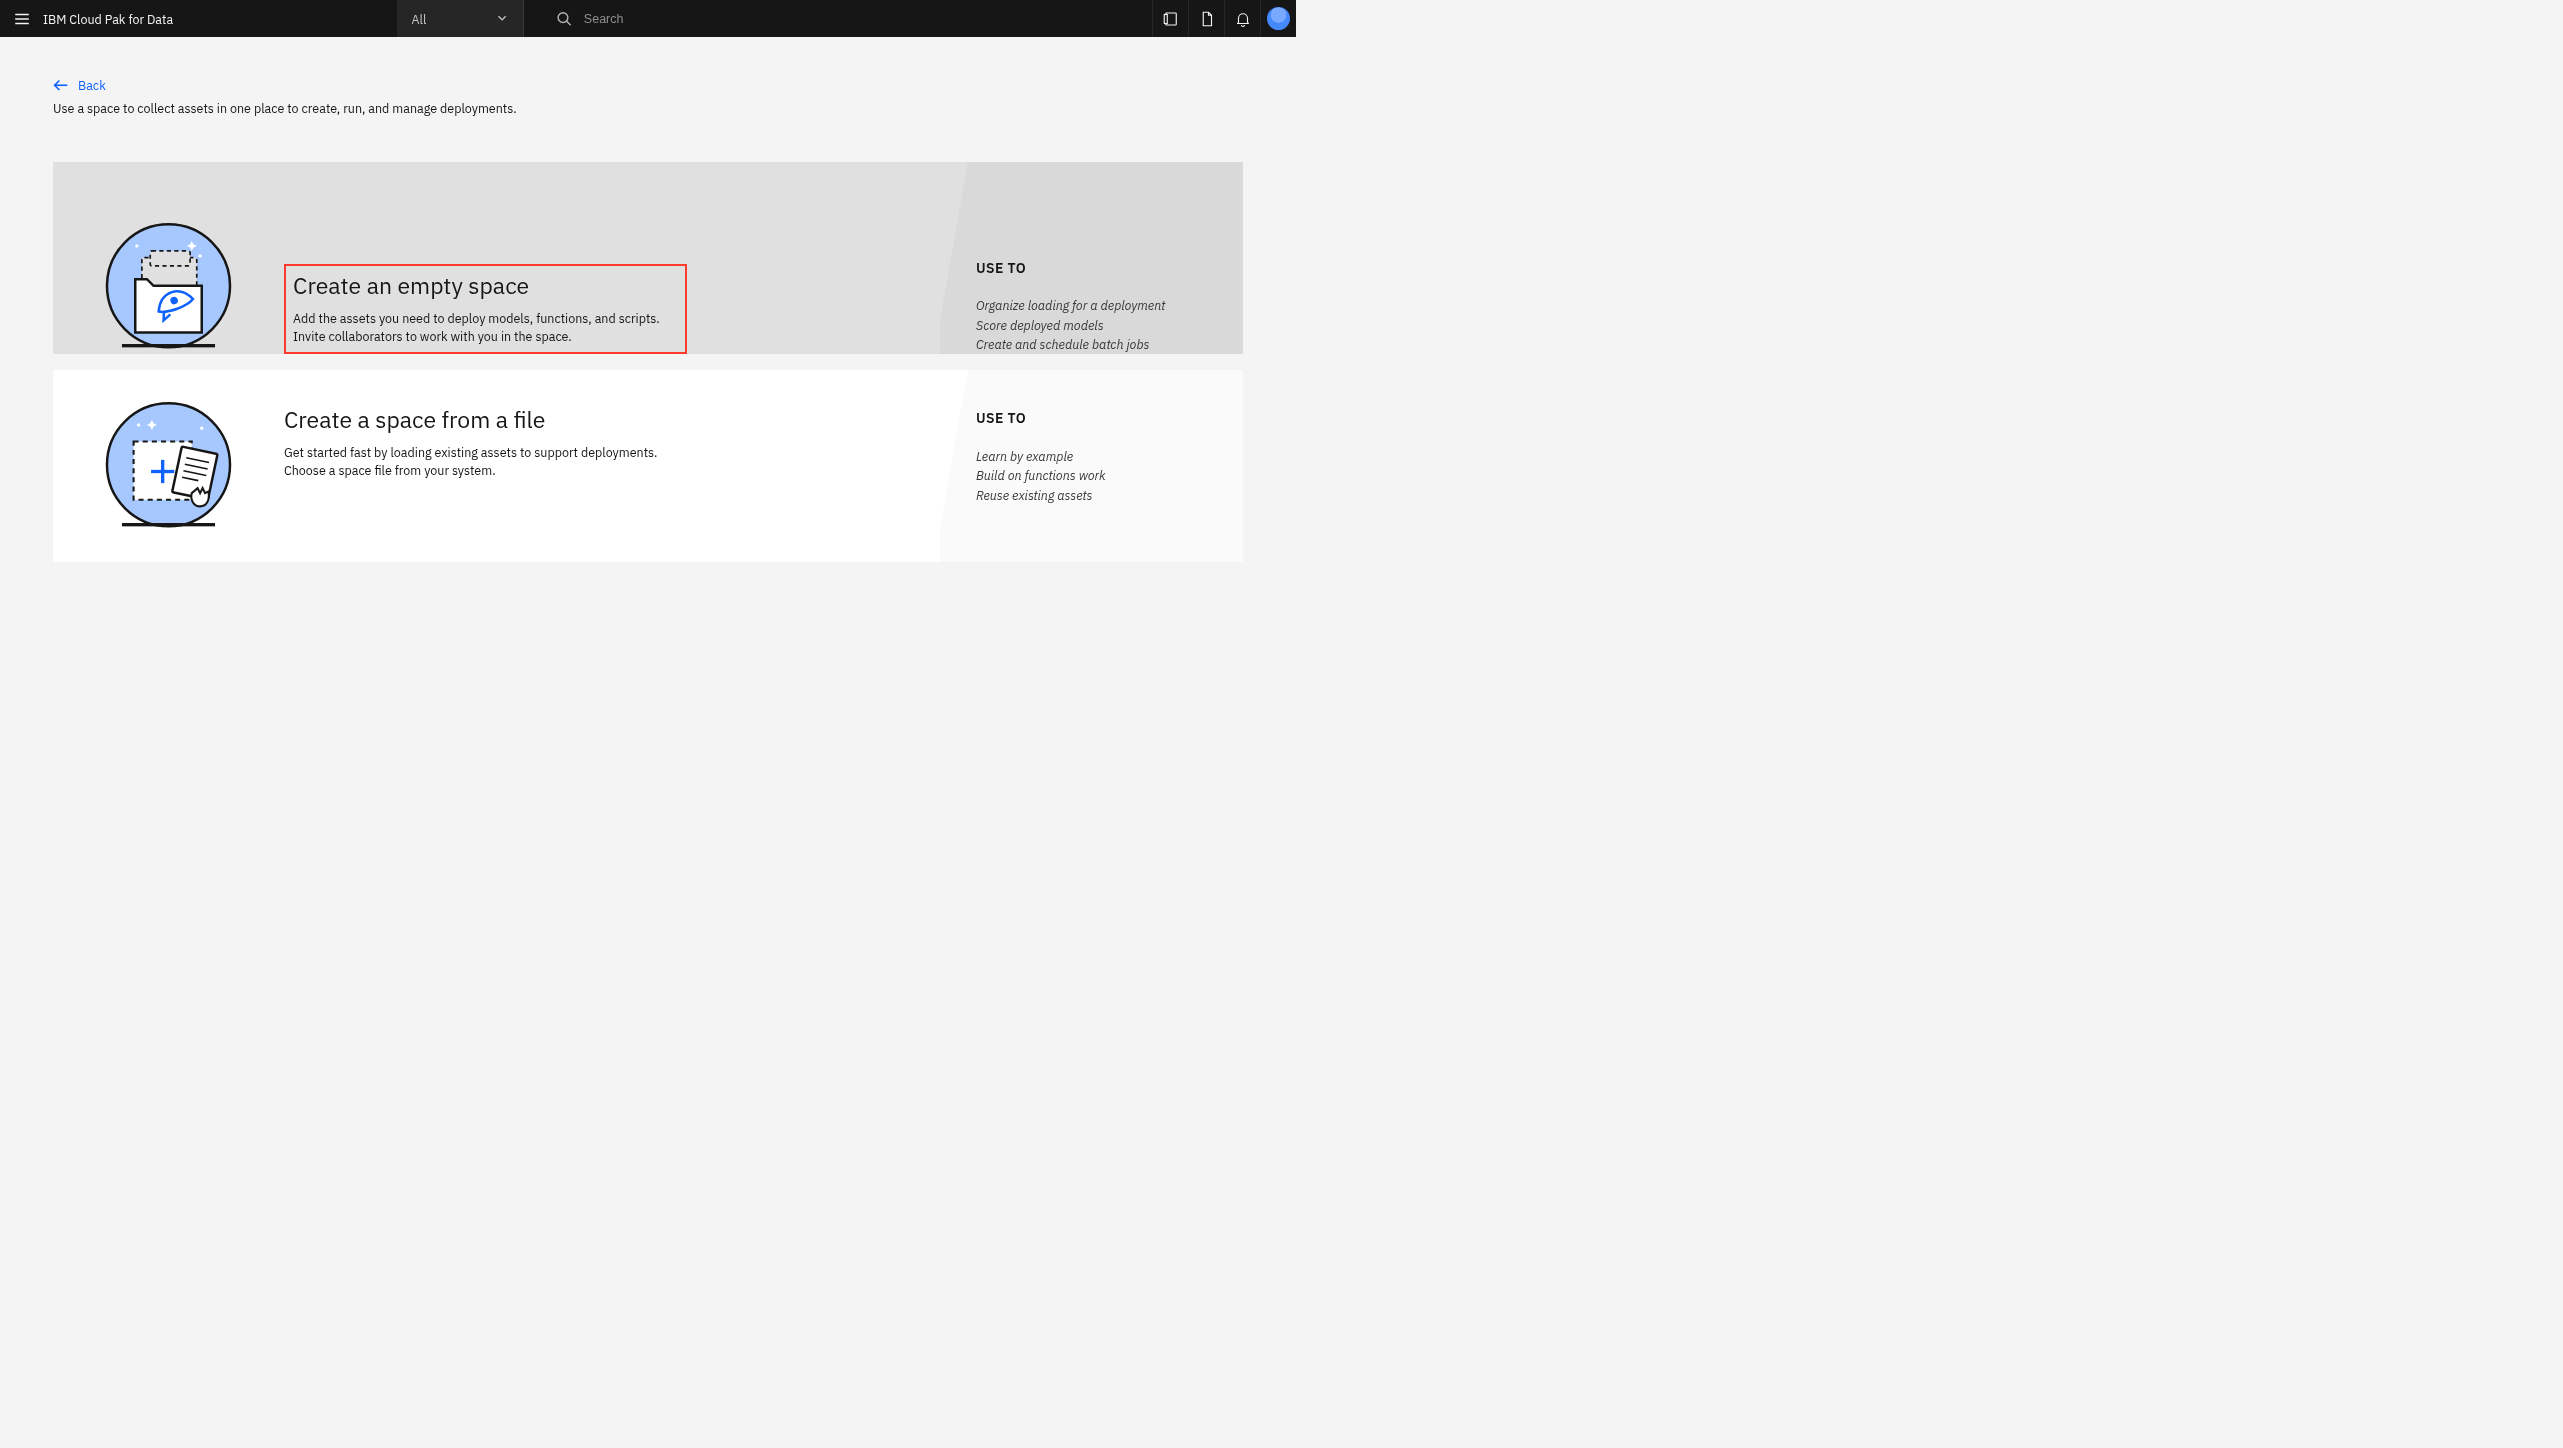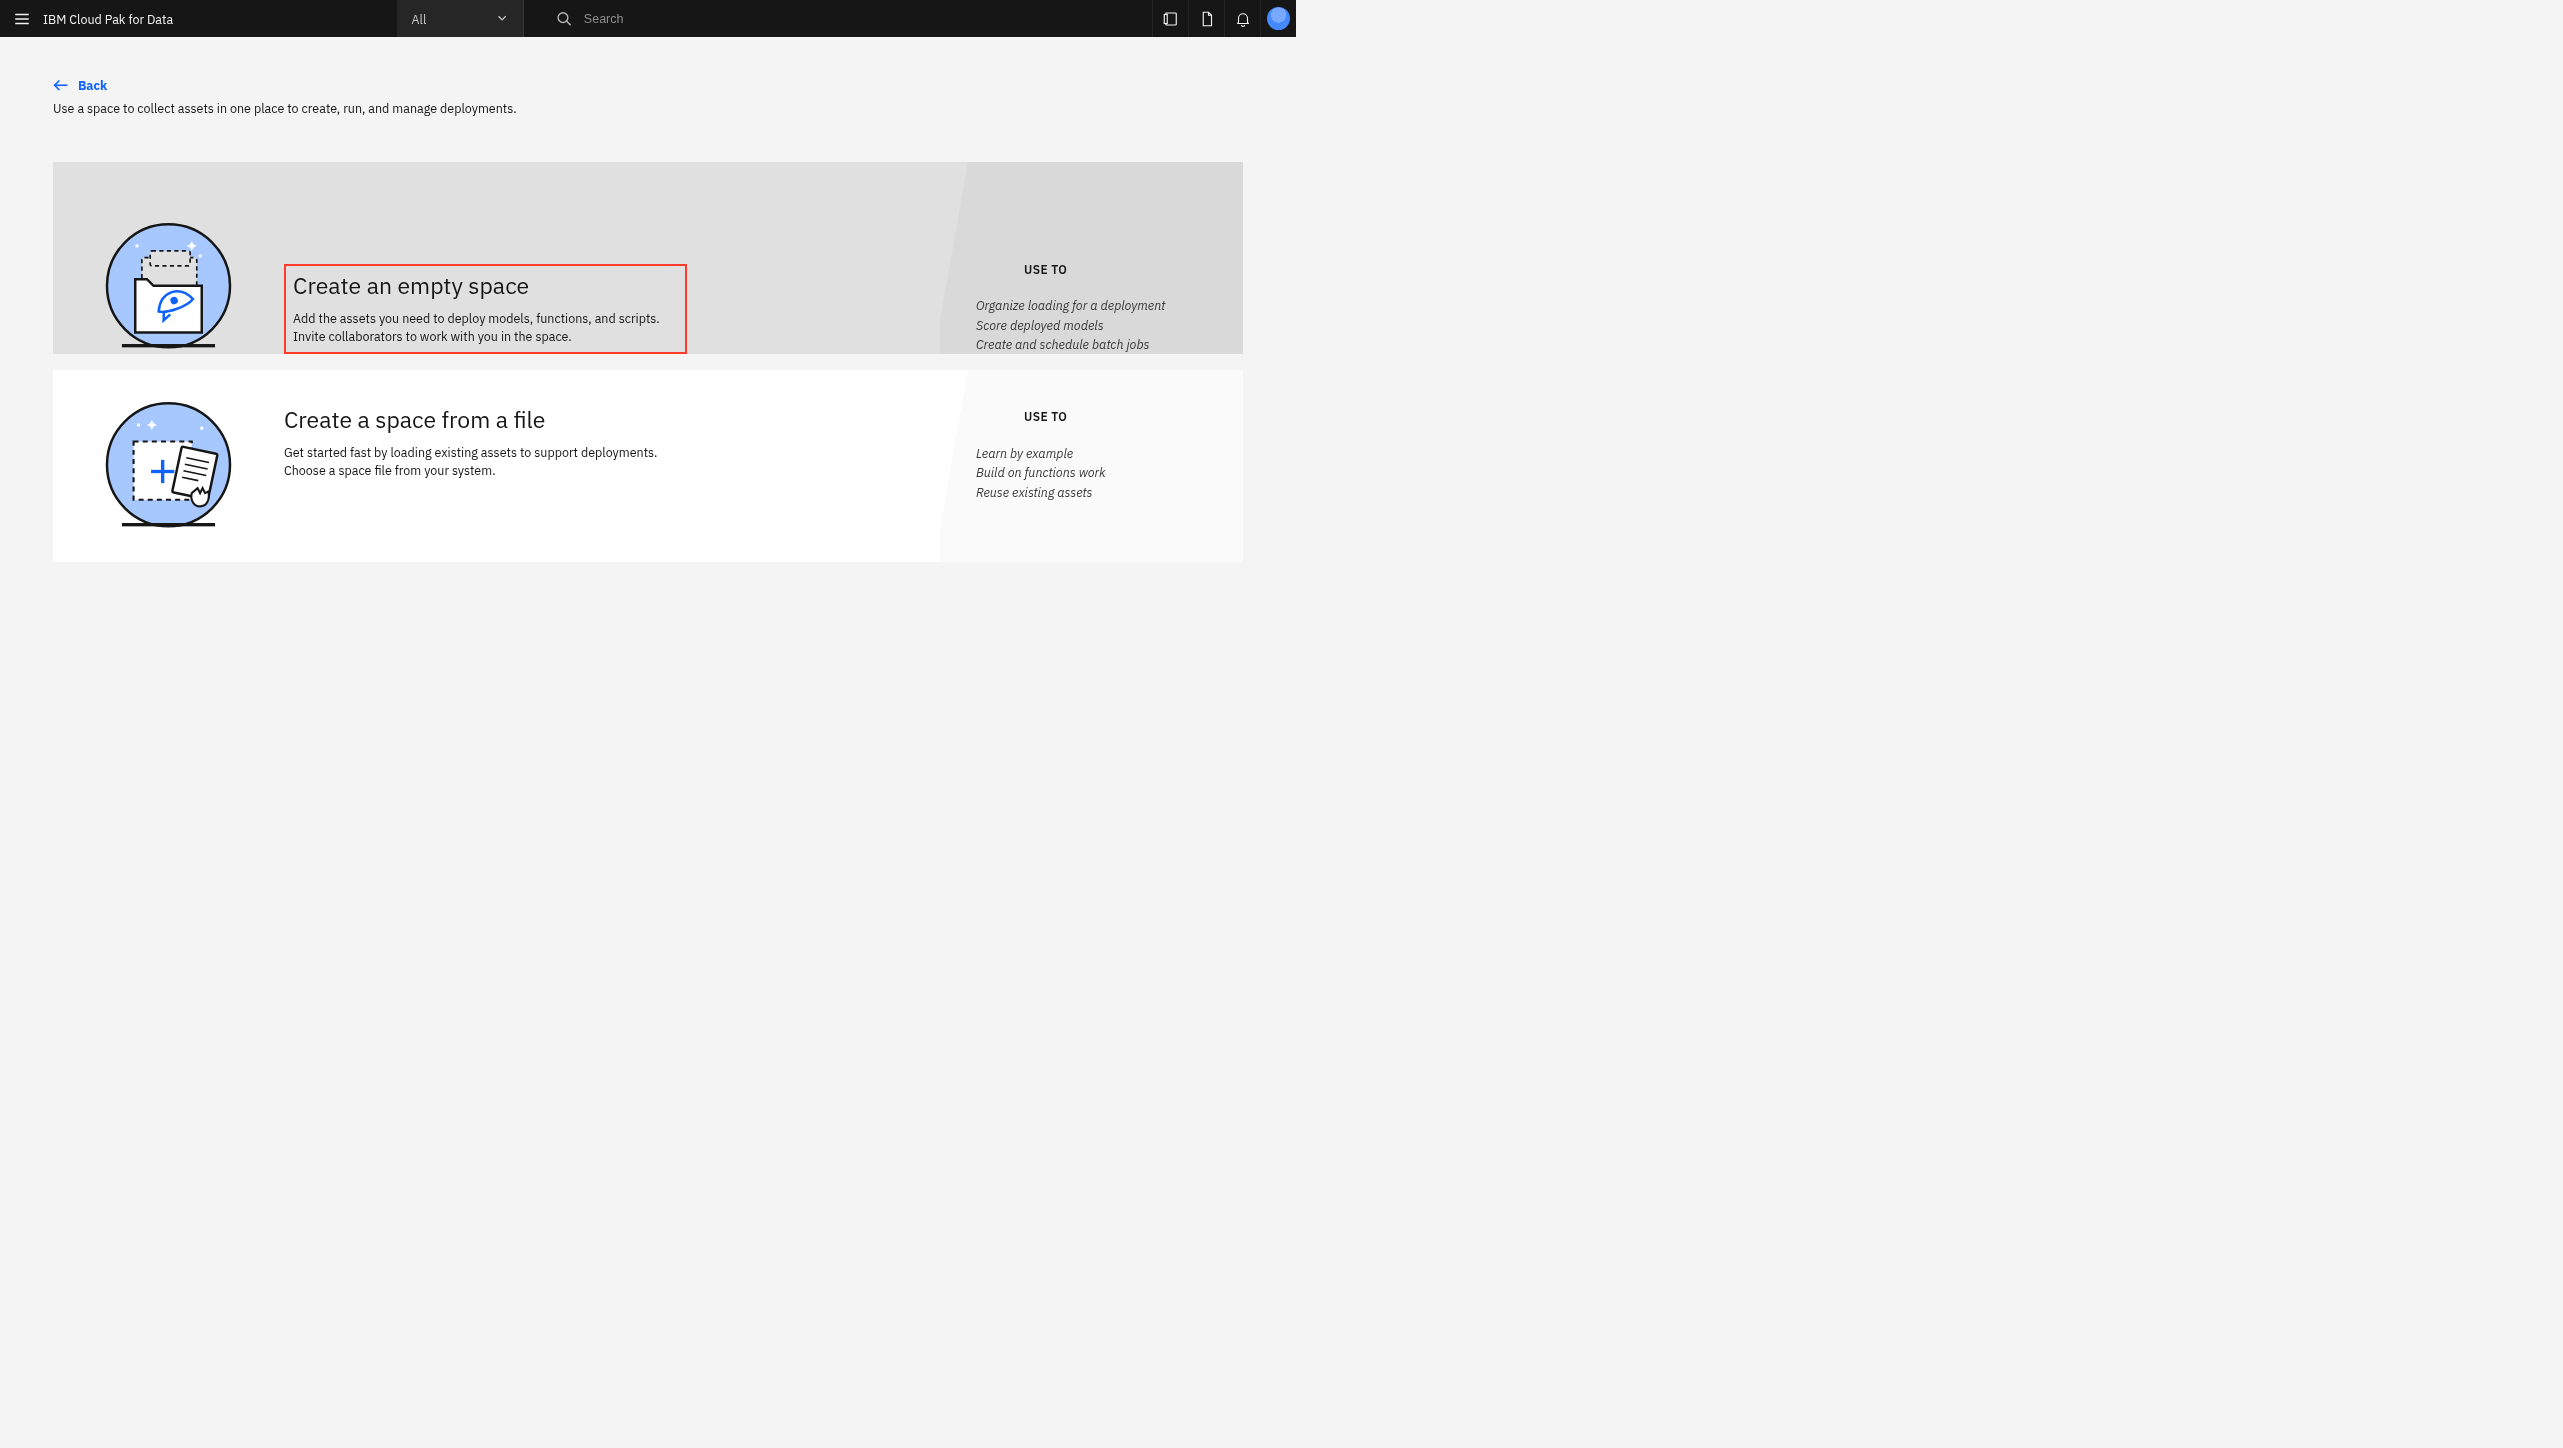--- a/index.html
+++ b/index.html
@@ -81,21 +81,21 @@
     background: radial-gradient(circle at 50% 35%, #78a9ff 40%, #4589ff 41%);
   }
   
   .page {
     padding: 39px 53px 0 53px;
   }
   .back-link {
     display:inline-flex; align-items:center; gap:9px;
     color:#0f62fe;
     font-size:12.5px;
-    font-weight:700;
+    font-weight:400;
     cursor:pointer;
   }
   .back-link svg { width:16px; height:12.5px; }
   h1.title {
     font-size:28.5px;
     font-weight:400;
     margin-top:5.3px;
     letter-spacing:0;
   }
   .subtitle {
@@ -151,25 +151,24 @@
     padding: 3.6px 9px 7.1px 7.1px;
     display:inline-block;
   }
   .card-aside {
     flex:0 0 267px;
     padding: 39px 21.4px 0 0;
     position:relative;
     z-index:1;
   }
   .useto-label {
-    font-size:12px;
+    font-size:14px;
     font-weight:600;
     letter-spacing:0.4px;
     margin-bottom:19.6px;
-    margin-left:48px;
   }
   .useto-list {
     list-style:none;
     font-style:italic;
     font-size:12.5px;
     color:#393939;
   }
   .useto-list li { line-height:1.55; }
 </style>
 </head>

